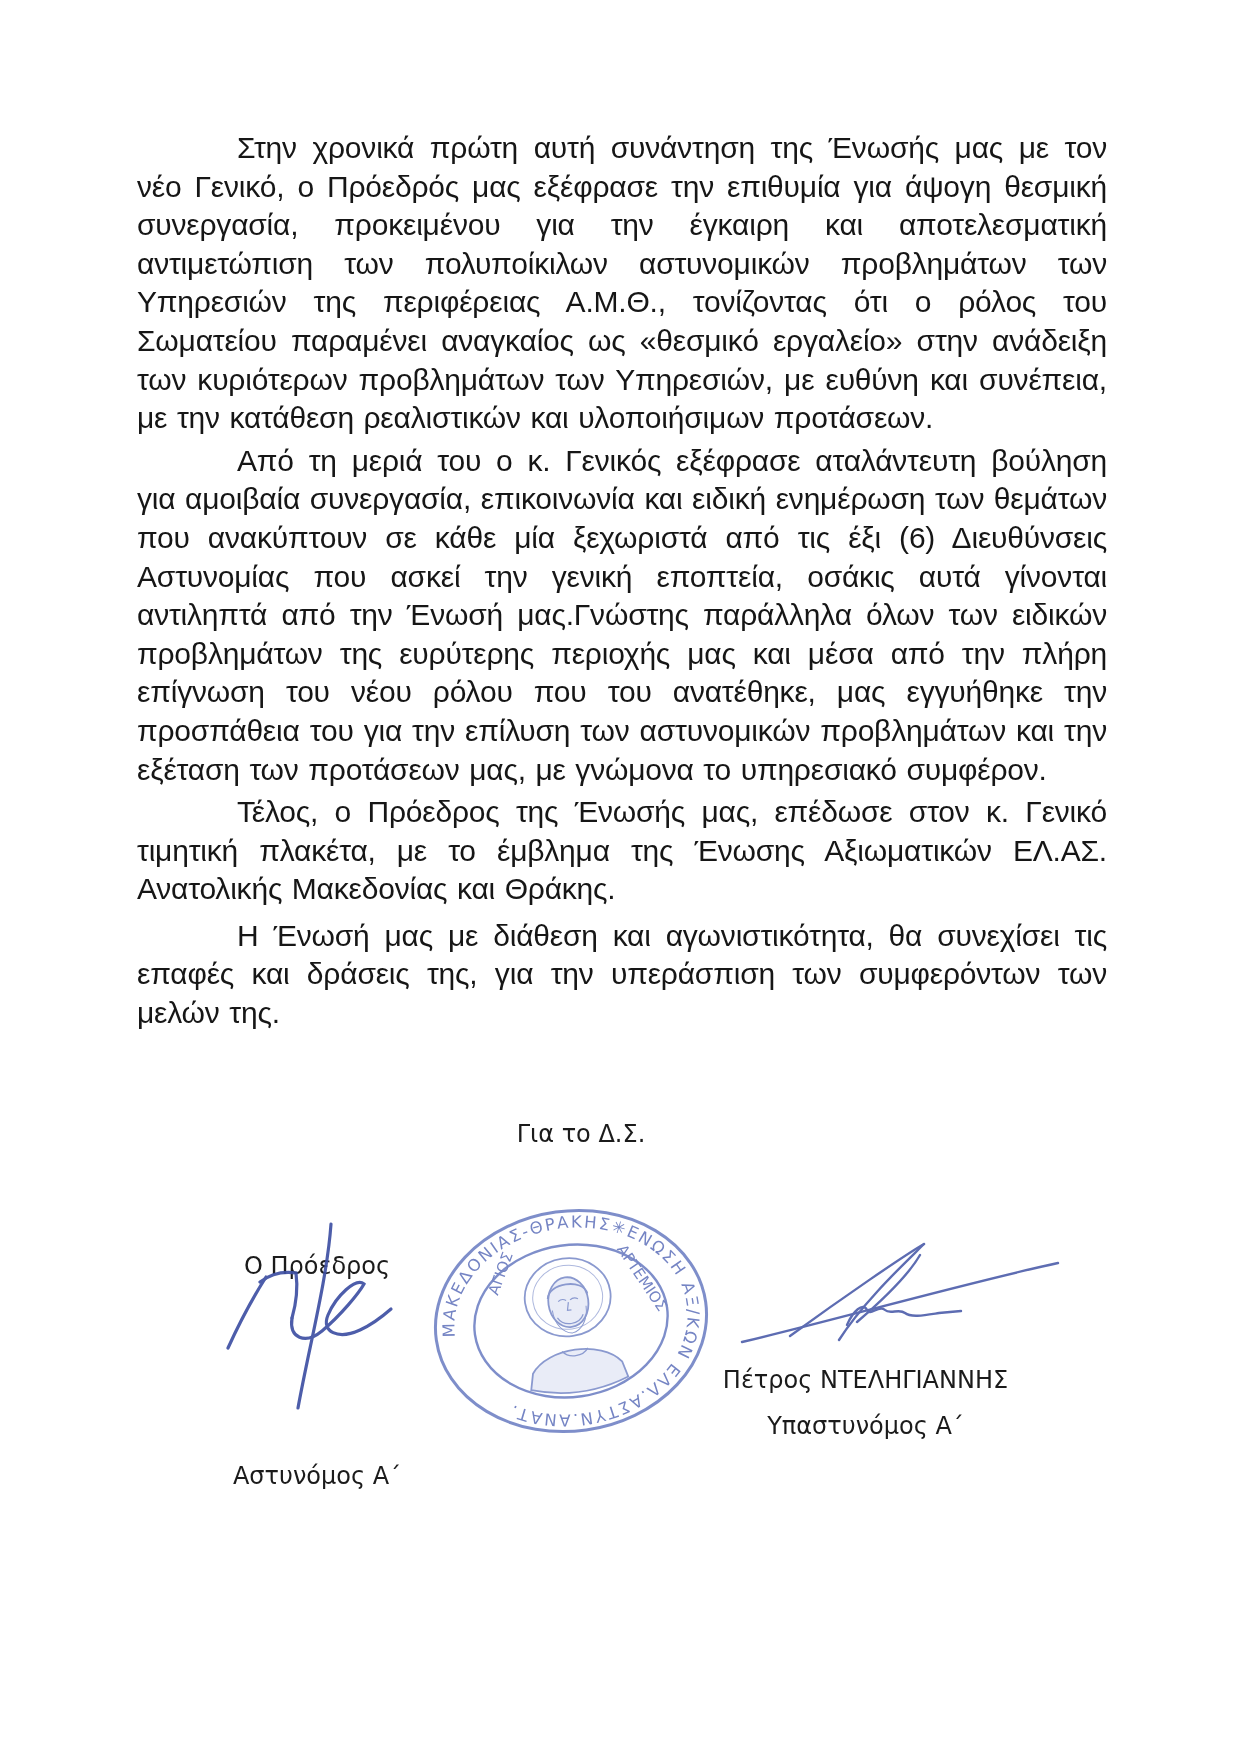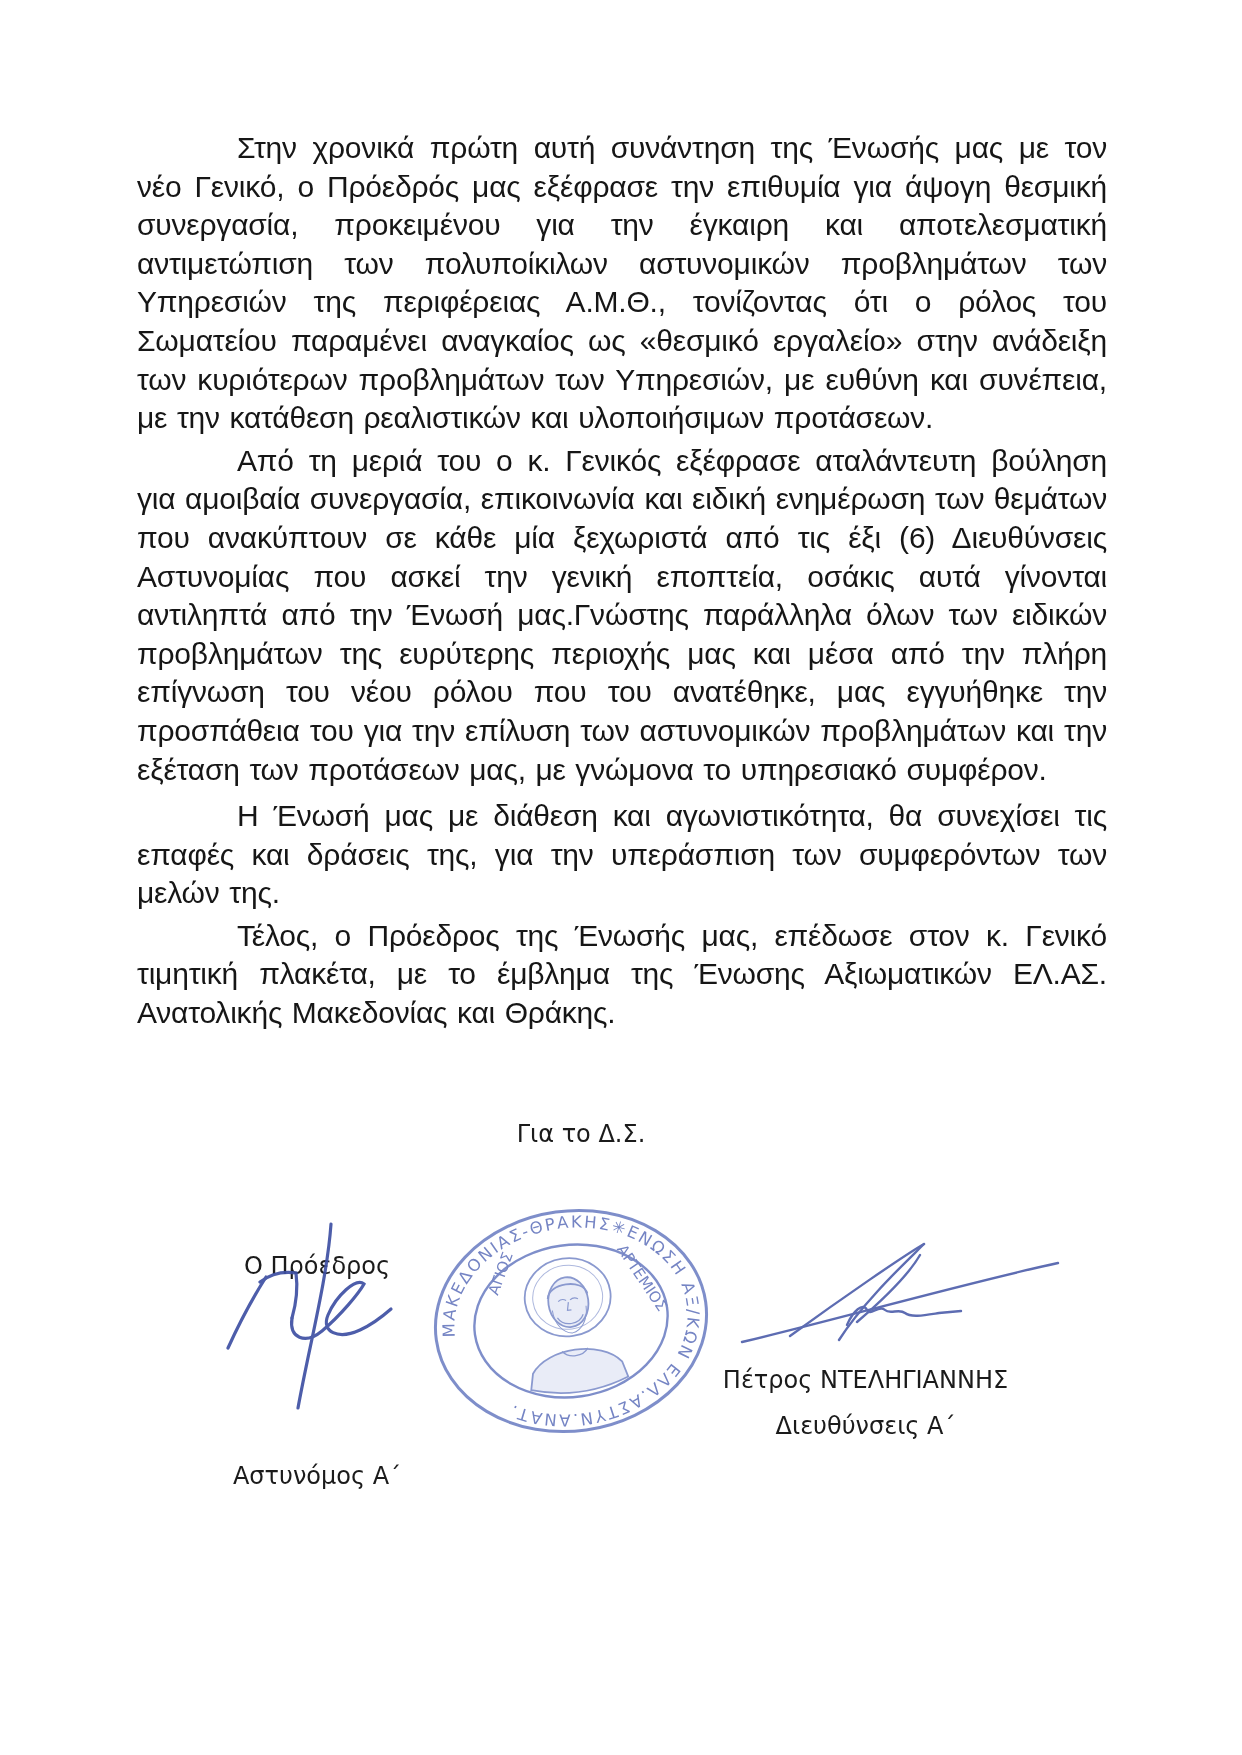--- a/index.html
+++ b/index.html
@@ -31,34 +31,34 @@
   .sig-ink{position:absolute;}
   .sig-ink-president{left:178px;top:1212px;}
   .sig-ink-secretary{left:735px;top:1236px;}
 </style>
 </head>
 <body>
 
 <div class="text-area">
   <p class="par">Στην χρονικά πρώτη αυτή συνάντηση της Ένωσής μας με τον νέο Γενικό, ο Πρόεδρός μας εξέφρασε την επιθυμία για άψογη θεσμική συνεργασία, προκειμένου για την έγκαιρη και αποτελεσματική αντιμετώπιση των πολυποίκιλων αστυνομικών προβλημάτων των Υπηρεσιών της περιφέρειας Α.Μ.Θ., τονίζοντας ότι ο ρόλος του Σωματείου παραμένει αναγκαίος ως «θεσμικό εργαλείο» στην ανάδειξη των κυριότερων προβλημάτων των Υπηρεσιών, με ευθύνη και συνέπεια, με την κατάθεση ρεαλιστικών και υλοποιήσιμων προτάσεων.</p>
   <p class="par">Από τη μεριά του ο κ. Γενικός εξέφρασε αταλάντευτη βούληση για αμοιβαία συνεργασία, επικοινωνία και ειδική ενημέρωση των θεμάτων που ανακύπτουν σε κάθε μία ξεχωριστά από τις έξι (6) Διευθύνσεις Αστυνομίας που ασκεί την γενική εποπτεία, οσάκις αυτά γίνονται αντιληπτά από την Ένωσή μας.Γνώστης παράλληλα όλων των ειδικών προβλημάτων της ευρύτερης περιοχής μας και μέσα από την πλήρη επίγνωση του νέου ρόλου που του ανατέθηκε, μας εγγυήθηκε την προσπάθεια του για την επίλυση των αστυνομικών προβλημάτων και την εξέταση των προτάσεων μας, με γνώμονα το υπηρεσιακό συμφέρον.</p>
+  <p class="par">Τέλος, ο Πρόεδρος της Ένωσής μας, επέδωσε στον κ. Γενικό τιμητική πλακέτα, με το έμβλημα της Ένωσης Αξιωματικών ΕΛ.ΑΣ. Ανατολικής Μακεδονίας και Θράκης.</p>
   <p class="par gap-before">Η Ένωσή μας με διάθεση και αγωνιστικότητα, θα συνεχίσει τις επαφές και δράσεις της, για την υπεράσπιση των συμφερόντων των μελών της.</p>
-  <p class="par">Τέλος, ο Πρόεδρος της Ένωσής μας, επέδωσε στον κ. Γενικό τιμητική πλακέτα, με το έμβλημα της Ένωσης Αξιωματικών ΕΛ.ΑΣ. Ανατολικής Μακεδονίας και Θράκης.</p>
 </div>
 
 <div class="closing">Για το Δ.Σ.</div>
 
 <div class="sig-col col-president">
   <div class="sig-role">Ο Πρόεδρος</div>
   <div class="sig-rank">Αστυνόμος Α΄</div>
 </div>
 
 <div class="sig-col col-secretary">
   <div class="sig-name">Πέτρος ΝΤΕΛΗΓΙΑΝΝΗΣ</div>
-  <div class="sig-rank">Διευθύνσεις Α΄</div>
+  <div class="sig-rank">Υπαστυνόμος Α΄</div>
 </div>
 
 <svg class="sig-ink sig-ink-president" width="235" height="215" viewBox="0 0 235 215" fill="none">
   <g stroke="#3e50a3" stroke-width="3.2" stroke-linecap="round" fill="none" opacity="0.92">
     <path d="M 50 136 C 60 114, 76 84, 88 65"></path>
     <path d="M 82 70 Q 98 58 118 61"></path>
     <path d="M 118 61 C 120 76, 118 92, 114 106"></path>
     <path d="M 153 12 C 149 68, 131 135, 120 196"></path>
     <path d="M 114 106 C 111 126, 127 133, 144 119 C 163 103, 181 81, 186 72 C 178 65, 158 84, 150 103 C 143 120, 160 128, 182 118 C 193 113, 205 104, 213 97"></path>
   </g>

